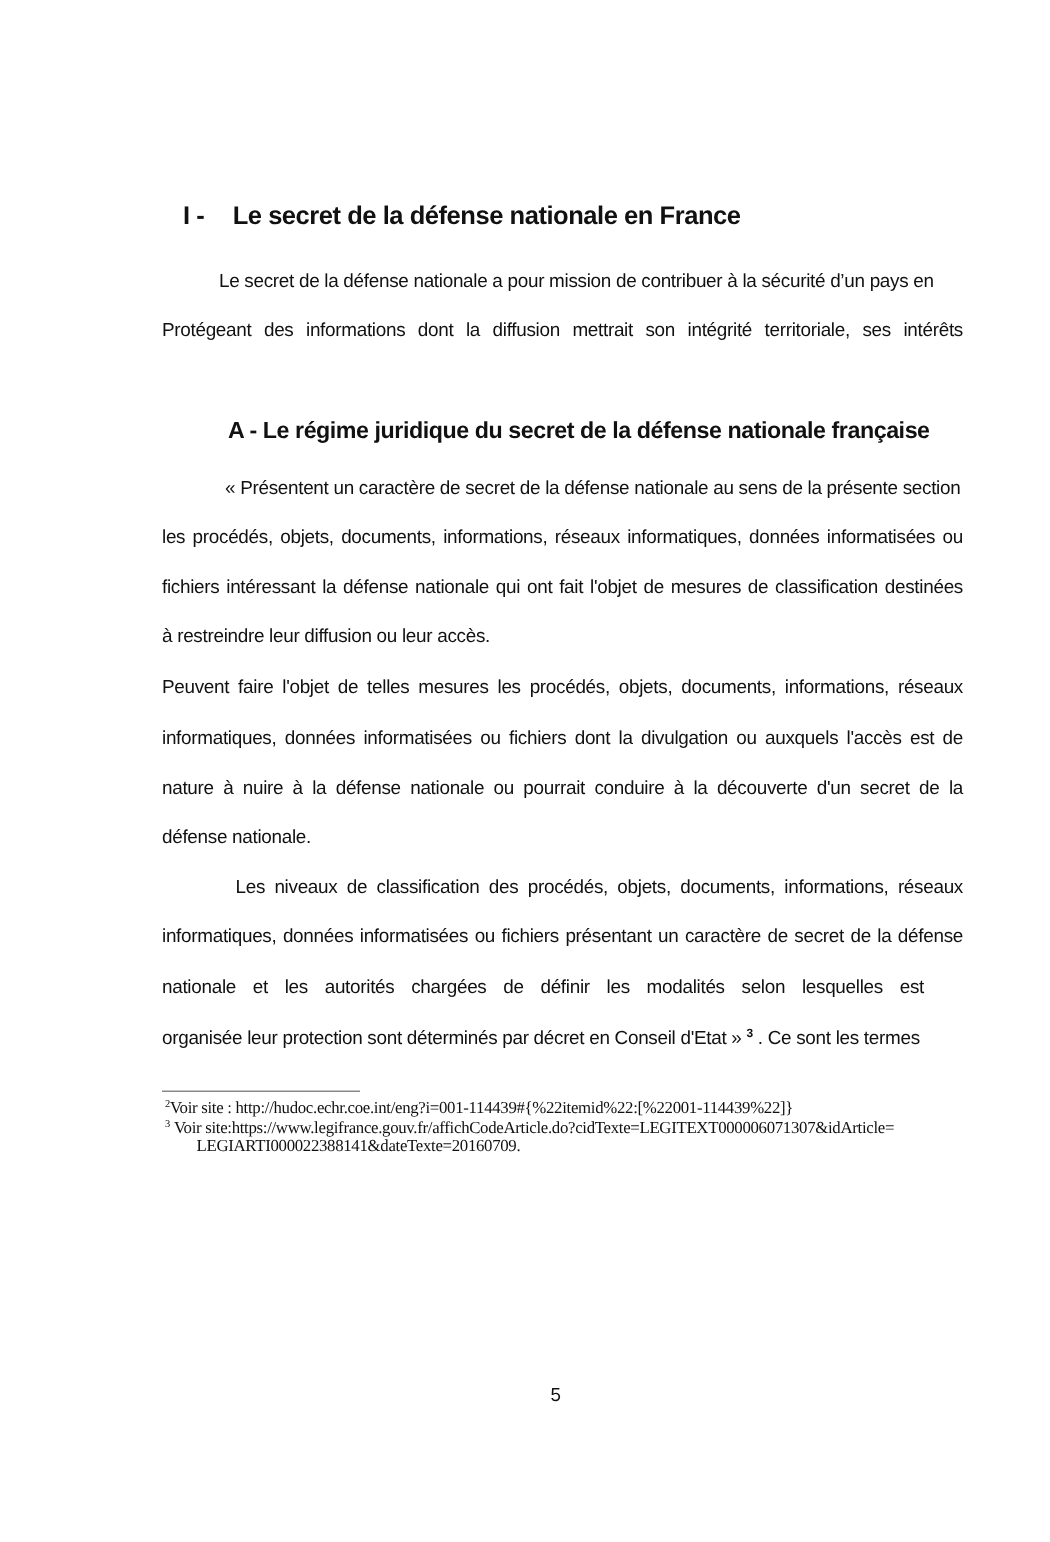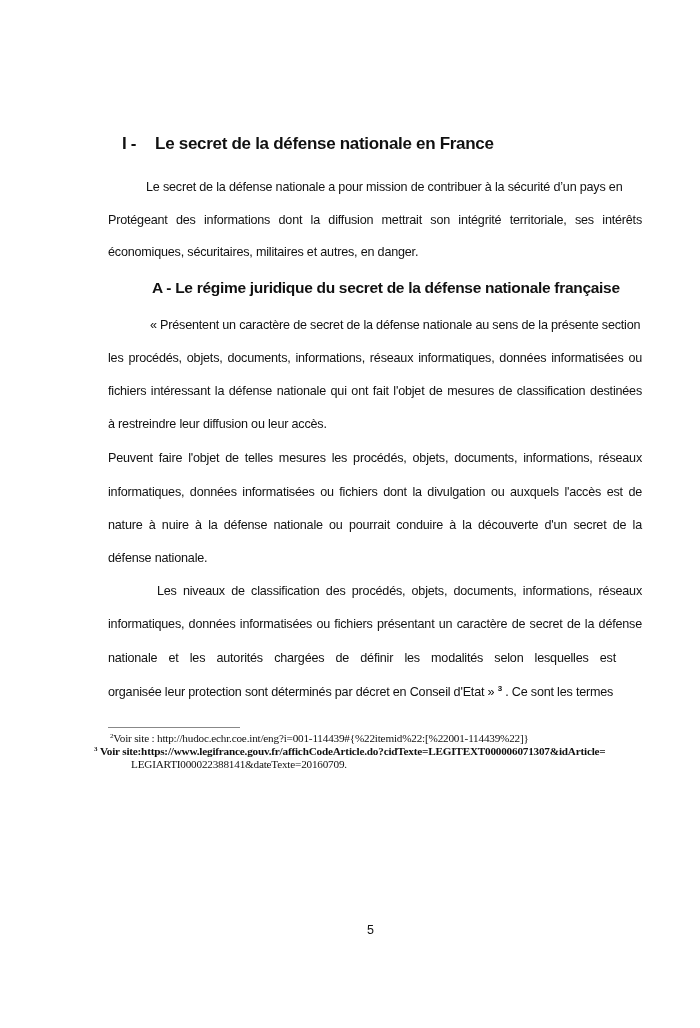--- a/index.html
+++ b/index.html
@@ -24,21 +24,20 @@
 <div class="page">
 
   <div class="abs sans h1" style="left:122px; top:134px;">
     <span>I -</span>
     <span style="display:inline-block; width:10px;"></span>
     <span>Le secret de la défense nationale en France</span>
   </div>
 
   <div class="abs sans line" style="left:146px; top:180px;">Le secret de la défense nationale a pour mission de contribuer à la sécurité d’un pays en</div>
   <div class="abs sans line just" style="left:108px; top:213px; width:534px;">Protégeant des informations dont la diffusion mettrait son intégrité territoriale, ses intérêts</div>
-  <div class="abs sans line" style="left:108px; top:245px;">économiques, sécuritaires, militaires et autres, en danger.</div>
 
   <div class="abs sans line" style="left:150px; top:318px; width:492px;">« Présentent un caractère de secret de la défense nationale au sens de la présente section</div>
 
   <div class="abs sans h2" style="left:152px; top:279px;">A - Le régime juridique du secret de la défense nationale française</div>
   <div class="abs sans line just" style="left:108px; top:384px; width:534px;">fichiers intéressant la défense nationale qui ont fait l'objet de mesures de classification destinées</div>
   <div class="abs sans line just" style="left:108px; top:351px; width:534px;">les procédés, objets, documents, informations, réseaux informatiques, données informatisées ou</div>
   <div class="abs sans line" style="left:108px; top:417px;">à restreindre leur diffusion ou leur accès.</div>
 
   <div class="abs sans line just" style="left:108px; top:451px; width:534px;">Peuvent faire l'objet de telles mesures les procédés, objets, documents, informations, réseaux</div>
   <div class="abs sans line just" style="left:108px; top:485px; width:534px;">informatiques, données informatisées ou fichiers dont la divulgation ou auxquels l'accès est de</div>
@@ -52,20 +51,20 @@
     <span>organisée leur  protection  sont déterminés par décret en  Conseil d'Etat »</span>
     <span class="sup3">3</span>
     <span>. Ce sont les termes</span>
   </div>
 
   <div class="rule"></div>
 
   <div class="abs serif fn" style="left:110px; top:732px;">
     <sup>2</sup><span>Voir site : http://hudoc.echr.coe.int/eng?i=001-114439#{%22itemid%22:[%22001-114439%22]}</span>
   </div>
-  <div class="abs serif fn" style="left:94px; top:745px;font-weight:bold;">
+  <div class="abs serif fn" style="left:110px; top:745px;">
     <sup>3</sup>&nbsp;<span>Voir site:https://www.legifrance.gouv.fr/affichCodeArticle.do?cidTexte=LEGITEXT000006071307&amp;idArticle=</span>
   </div>
   <div class="abs serif fn" style="left:131px; top:758px;">LEGIARTI000022388141&amp;dateTexte=20160709.</div>
 
   <div class="abs sans pnum" style="left:367px; top:923px;">5</div>
 
 </div>
 
 </body></html>

